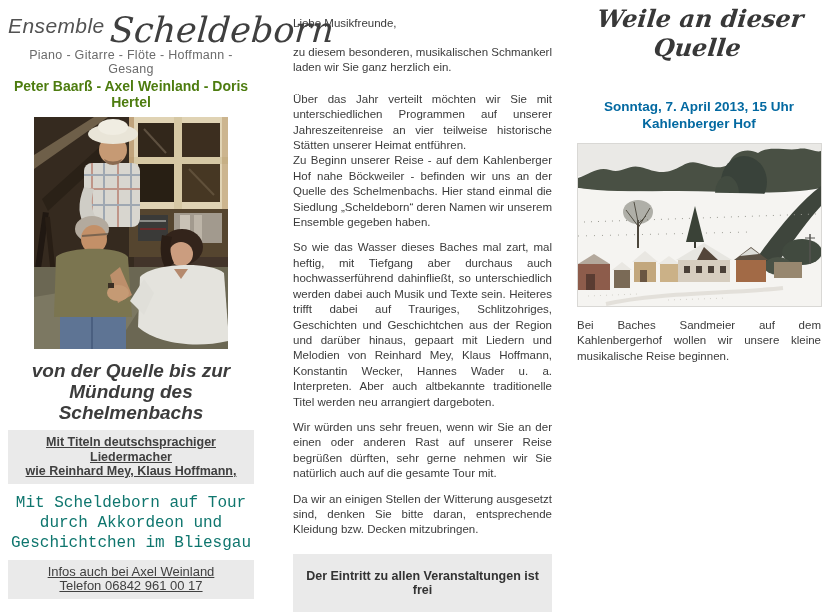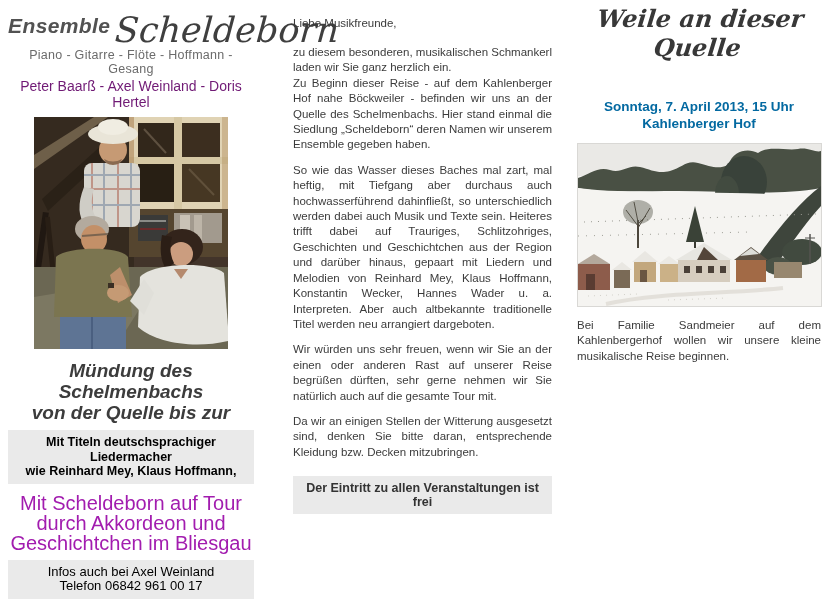--- a/index.html
+++ b/index.html
@@ -4,38 +4,38 @@
 <style>
   html,body{margin:0;padding:0;background:#ffffff;}
   #page{
     position:relative;width:828px;height:616px;background:#ffffff;overflow:hidden;
     font-family:"Liberation Sans",sans-serif;color:#3b3b3b;
   }
   .col{position:absolute;top:0;}
   
   .col-left{left:8px;top:6px;width:246px;text-align:center;}
   .title-row{white-space:nowrap;line-height:40px;height:44px;}
-  .t-pre{font-style:italic;font-weight:bold;font-size:21px;letter-spacing:.4px;color:#525252;vertical-align:9px;}
+  .t-pre{font-style:italic;font-weight:normal;font-size:21px;letter-spacing:.4px;color:#525252;vertical-align:9px;}
   .t-script{font-family:"DejaVu Serif",serif;font-style:italic;font-size:35px;color:#3f3f3f;margin-left:5px;display:inline-block;transform:skewX(-4deg);}
   .sub-instruments{font-size:12.5px;color:#6b6b6b;letter-spacing:.3px;margin-top:-2px;}
-  .sub-members{font-size:14px;color:#701a75;margin-top:2px;}
+  .sub-members{font-size:14px;color:#4d7c0f;margin-top:2px;font-weight:bold;}
   .band-photo{display:block;margin:7px auto 0;}
   .h-journey{margin-top:11px;font-size:19px;font-weight:bold;font-style:italic;line-height:21px;color:#3c3c3c;}
-  .graybox{background:#eaeaea;margin-top:7px;padding:5px 16px;color:#000000;}
+  .graybox{background:#eaeaea;margin-top:7px;padding:5px 16px;color:#404040;text-decoration:underline;}
   .box-titles{font-size:12.5px;font-weight:bold;line-height:14.5px;}
-  .h-tour{margin-top:9px;font-size:20px;font-weight:400;line-height:20px;color:#a21caf;}
+  .h-tour{margin-top:9px;font-size:16px;font-weight:400;line-height:20px;color:#0f766e;font-family:Liberation Mono, monospace;}
   .box-contact{font-size:13px;line-height:14.5px;}
   
   .col-mid{left:293px;top:17px;width:259px;}
   .greeting{font-size:11.5px;margin:0 0 12px 0;}
   .body-p{font-size:11.5px;line-height:15.4px;text-align:justify;margin:0;color:#3b3b3b;}
   .mb0{margin-bottom:0;margin-top:16px;}
   .mb{margin-bottom:10px;}
   .mbL{margin-bottom:12px;}
-  .banner{background:#eaeaea;font-weight:bold;font-size:12.5px;line-height:14px;padding:5px 3px;color:#333;text-align:center;margin-top:16px;}
+  .banner{background:#eaeaea;font-weight:bold;font-size:12.5px;line-height:14px;padding:15px 3px;color:#333;text-align:center;margin-top:16px;}
   
   .col-right{left:577px;top:4px;width:244px;}
   .script-title{font-family:"DejaVu Serif",serif;font-style:italic;font-weight:bold;font-size:24px;color:#383838;text-align:center;transform:skewX(-6deg);}
   .event-block{margin-top:36px;text-align:center;font-weight:bold;font-size:13.5px;line-height:17px;color:#0369a1;}
   .venue-photo{display:block;margin:11px auto 0;border:1px solid #d9d8d5;}
   .r-par{margin-top:9px;}
   .r-gap{margin-top:11px;}
 </style>
 </head>
 <body>
@@ -116,22 +116,22 @@
         <ellipse cx="148" cy="130" rx="21" ry="18" fill="#33241b"></ellipse>
         <ellipse cx="147" cy="137" rx="12" ry="12" fill="#cb9d7f"></ellipse>
         <path d="M128,118 Q124,140 132,152 L140,146 Q134,134 138,120 Z" fill="#2b1e16"></path>
         <path d="M106,160 C118,146 176,144 190,156 L194,210 L194,224 C160,232 122,226 104,210 Z" fill="#e4e3dd"></path>
         <polygon points="140,152 147,162 154,152" fill="#b58a6e"></polygon>
         <path d="M110,162 L96,184 L110,198 L120,176 Z" fill="#e0dfd9"></path>
       </g>
     </svg>
 
     <div class="h-journey">
+      <div>von der Quelle bis zur</div>
       <div>Mündung des Schelmenbachs</div>
-      <div>von der Quelle bis zur</div>
     </div>
 
     <div class="graybox box-titles">
       <div>Mit Titeln deutschsprachiger Liedermacher</div>
       <div>wie Reinhard Mey, Klaus Hoffmann,</div>
     </div>
 
     <div class="h-tour">
       <div>Mit Scheldeborn auf Tour</div>
       <div>durch Akkordeon und</div>
@@ -141,21 +141,22 @@
     <div class="graybox box-contact">
       <div>Infos auch bei Axel Weinland</div>
       <div>Telefon 06842 961 00 17</div>
 
     </div>
   </section>
 
   <section class="col col-mid">
     <p class="greeting">Liebe Musikfreunde,</p>
     <p class="body-p mb0">zu diesem besonderen, musikalischen Schmankerl laden wir Sie ganz herzlich ein.</p>
-    <p class="body-p mb">Zu Beginn dieser Reise - auf dem Kahlenberger Hof nahe Böckweiler - befinden wir uns an der Quelle des Schelmenbachs. Hier stand einmal die Siedlung „Scheldeborn“ deren Namen wir unserem Ensemble gegeben haben.</p>
+    <p class="body-p mb0">Über das Jahr verteilt möchten wir Sie mit unterschiedlichen Programmen auf unserer Jahreszeitenreise an vier teilweise historische Stätten unserer Heimat entführen.</p>
+    <p class="body-p mb">Zu Beginn unserer Reise - auf dem Kahlenberger Hof nahe Böckweiler - befinden wir uns an der Quelle des Schelmenbachs. Hier stand einmal die Siedlung „Scheldeborn“ deren Namen wir unserem Ensemble gegeben haben.</p>
     <p class="body-p mb">So wie das Wasser dieses Baches mal zart, mal heftig, mit Tiefgang aber durchaus auch hochwasserführend dahinfließt, so unterschiedlich werden dabei auch Musik und Texte sein. Heiteres trifft dabei auf Trauriges, Schlitzohriges, Geschichten und Geschichtchen aus der Region und darüber hinaus, gepaart mit Liedern und Melodien von Reinhard Mey, Klaus Hoffmann, Konstantin Wecker, Hannes Wader u. a. Interpreten. Aber auch altbekannte traditionelle Titel werden neu arrangiert dargeboten.</p>
     <p class="body-p mb">Wir würden uns sehr freuen, wenn wir Sie an der einen oder anderen Rast auf unserer Reise begrüßen dürften, sehr gerne nehmen wir Sie natürlich auch auf die gesamte Tour mit.</p>
     <p class="body-p mbL">Da wir an einigen Stellen der Witterung ausgesetzt sind, denken Sie bitte daran, entsprechende Kleidung bzw. Decken mitzubringen.</p>
     <div class="banner">Der Eintritt zu allen Veranstaltungen ist frei</div>
   </section>
 
   <section class="col col-right">
     <div class="script-title">Weile an dieser Quelle</div>
 
     <div class="event-block">
@@ -213,16 +214,16 @@
         <rect x="196" y="118" width="28" height="16" fill="#97876f"></rect>
       </g>
 
       <line x1="232" y1="90" x2="232" y2="120" stroke="#555550" stroke-width="1.5"></line>
       <line x1="227" y1="94" x2="237" y2="94" stroke="#555550" stroke-width="1"></line>
 
       <path d="M28,160 C80,148 150,150 205,144" stroke="#e3e0da" stroke-width="4" fill="none"></path>
       <path d="M10,152 L60,150 M90,156 L150,154" stroke="#d4d2cb" stroke-width="1" stroke-dasharray="1,5" fill="none"></path>
     </svg>
 
-    <p class="body-p r-gap">Bei Familie Sandmeier auf dem Kahlenbergerhof wollen wir unsere kleine musikalische Reise beginnen.</p>
+    <p class="body-p r-gap">Bei Baches Sandmeier auf dem Kahlenbergerhof wollen wir unsere kleine musikalische Reise beginnen.</p>
   </section>
 
 </div>
 
 </body></html>

